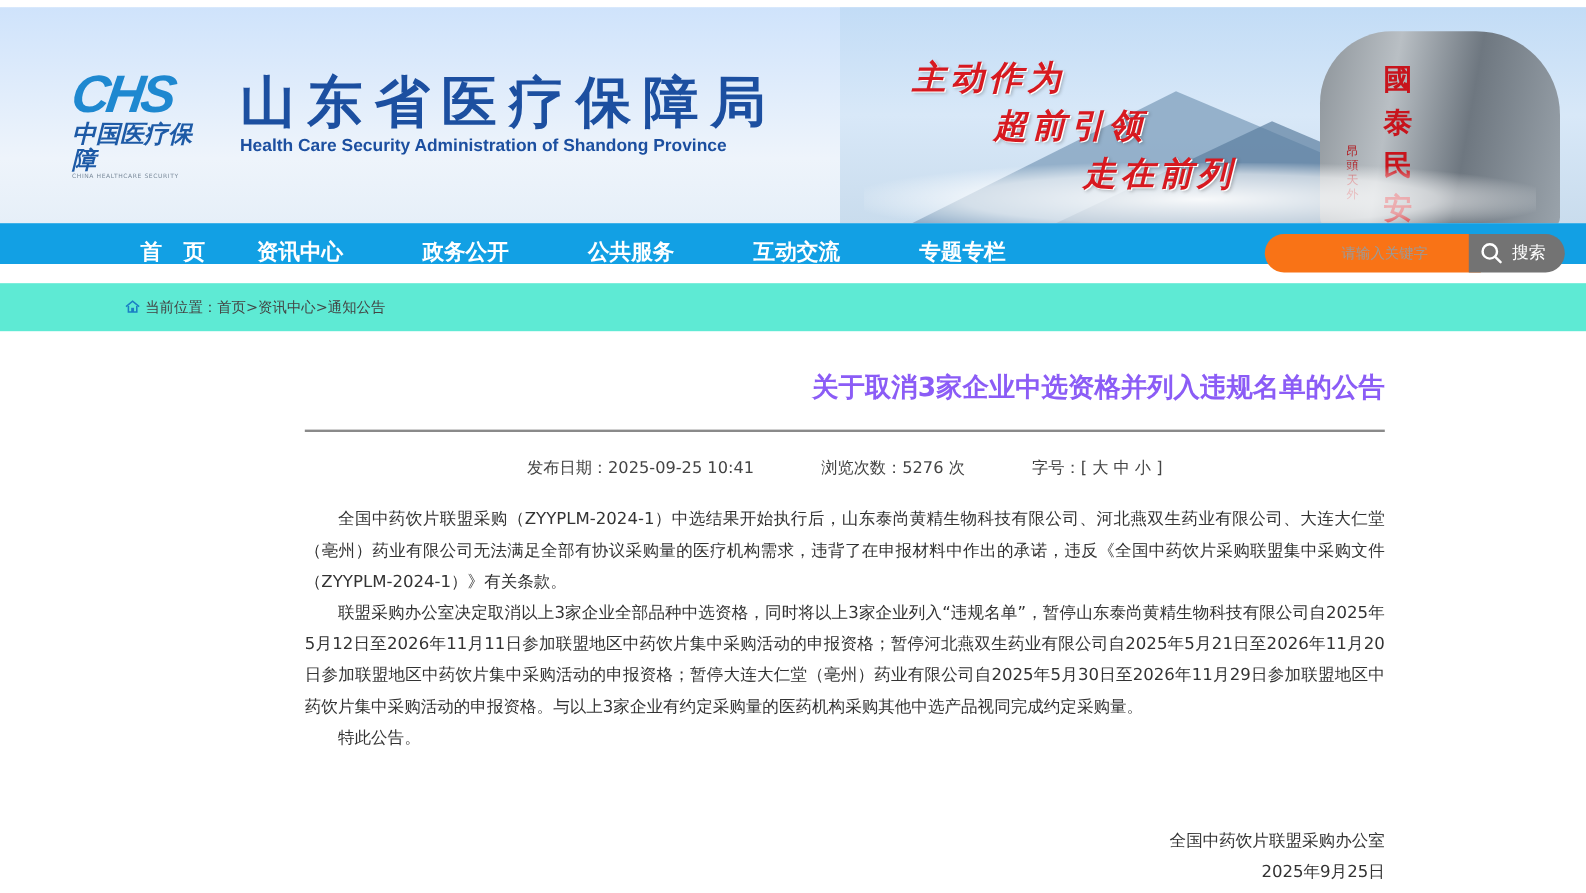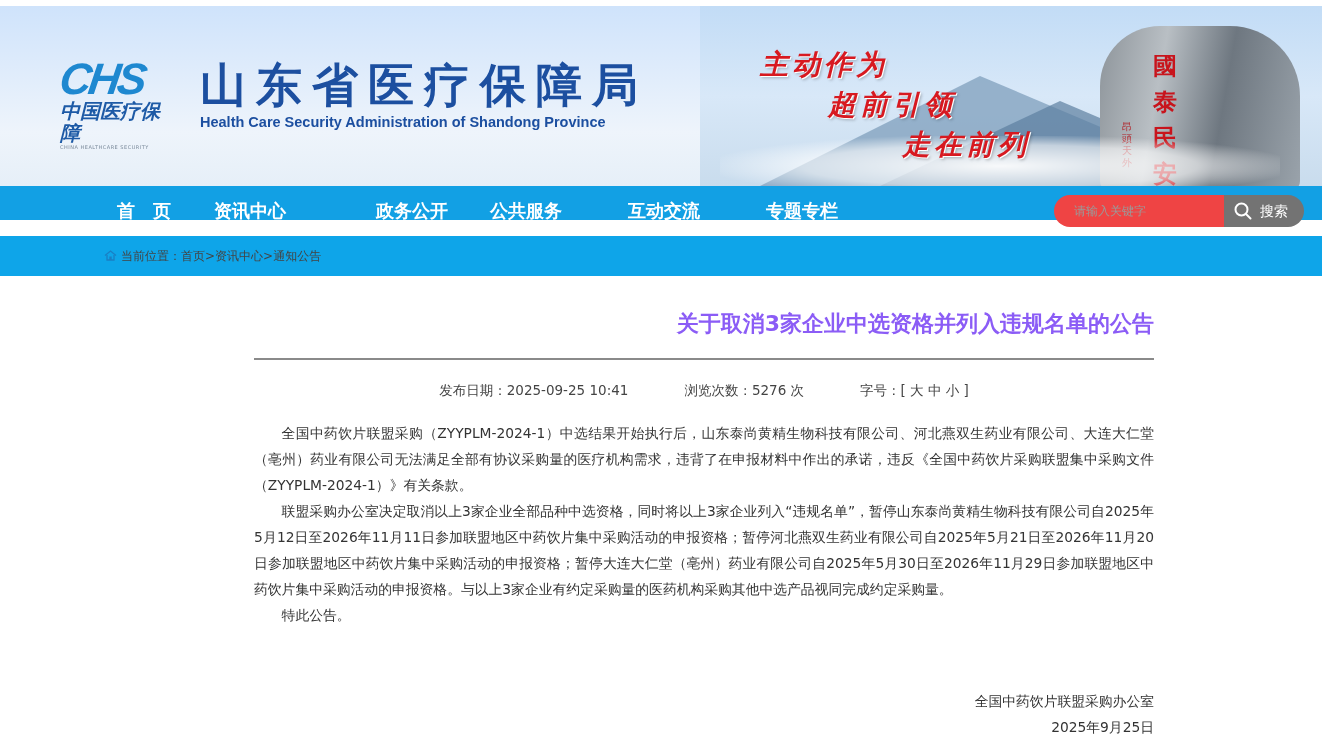--- a/index.html
+++ b/index.html
@@ -66,32 +66,33 @@
   .slogan.l2 { left: 828px; top: 80px; }
   .slogan.l3 { left: 902px; top: 120px; }
 
   .navbar { position: absolute; left: 0; top: 186px; width: 1322px; height: 34px; background: #12a0e4; }
   .nav-item { position: absolute; top: 0; height: 50px; line-height: 50px; color: #ffffff;
     font-size: 18px; font-weight: bold; white-space: nowrap; cursor: pointer; }
 
   .search { position: absolute; left: 1054px; top: 195px; width: 250px; height: 32px; }
   .search input {
     position: absolute; left: 0; top: 0; width: 180px; height: 32px; border: none; outline: none;
-    border-radius: 16px 0 0 16px; background: #ef4444; padding-left: 20px; font-size: 12px; color: #333;
+    border-radius: 16px 0 0 16px; background: #f97316; padding-left: 20px; font-size: 12px; color: #333;
     font-family: Liberation Serif, serif;
+    text-align: center;
   }
   .search input::placeholder { color: #9a9a9a; }
   .search .btn {
     position: absolute; left: 170px; top: 0; width: 80px; height: 32px; background: #737373;
     border-radius: 0 16px 16px 0; color: #fff; font-size: 14px; line-height: 32px; padding-left: 10px; cursor: pointer;
   }
   .search .btn svg { position: absolute; left: 10px; top: 7px; }
   .search .btn span.lbl { position: absolute; left: 36px; top: 0; }
 
-  .crumbbar { position: absolute; left: 0; top: 236px; width: 1322px; height: 40px; background: #0ea5e9; text-decoration: underline; }
+  .crumbbar { position: absolute; left: 0; top: 236px; width: 1322px; height: 40px; background: #5eead4; text-decoration: underline; }
   .crumbs { position: absolute; left: 104px; top: 0; height: 40px; line-height: 40px; font-size: 12px; color: #444; white-space: nowrap; }
   .crumbs .home { display: inline-block; vertical-align: middle; margin-right: 4px; margin-top: -3px; }
   .crumbs a { color: #444; text-decoration: none; cursor: pointer; }
 
   .article { position: absolute; left: 254px; top: 276px; width: 900px; }
   .article h1 { position: absolute; left: 0; top: 33px; width: 900px; text-align: right; font-size: 22px; font-weight: bold; color: #8b5cf6; line-height: 30px; }
   .article .rule { position: absolute; left: 0; top: 82px; width: 900px; height: 2px; background: #8a8a8a; }
   .meta { position: absolute; left: 0; top: 104px; width: 900px; text-align: center; font-size: 13.5px; color: #444; line-height: 20px; white-space: nowrap; }
   .meta span.gap { display: inline-block; width: 56px; }
   .meta .sz { cursor: pointer; }
@@ -126,21 +127,21 @@
 </div>
 
 <div class="site-title">
   <div class="cn">山东省医疗保障局</div>
   <div class="en">Health Care Security Administration of Shandong Province</div>
 </div>
 
 <div class="navbar">
   <div class="nav-item" style="left:117px;">首　页</div>
   <div class="nav-item" style="left:214px;">资讯中心</div>
-  <div class="nav-item" style="left:352px;margin-left:24px;">政务公开</div>
+  <div class="nav-item" style="left:352px;">政务公开</div>
   <div class="nav-item" style="left:490px;">公共服务</div>
   <div class="nav-item" style="left:628px;">互动交流</div>
   <div class="nav-item" style="left:766px;">专题专栏</div>
 </div>
 
 <div class="search">
   <input type="text" placeholder="请输入关键字" style="">
   <div class="btn">
     <svg width="18" height="18" viewBox="0 0 18 18">
       <circle cx="7.5" cy="7.5" r="6" stroke="#fff" stroke-width="2" fill="none"></circle>

